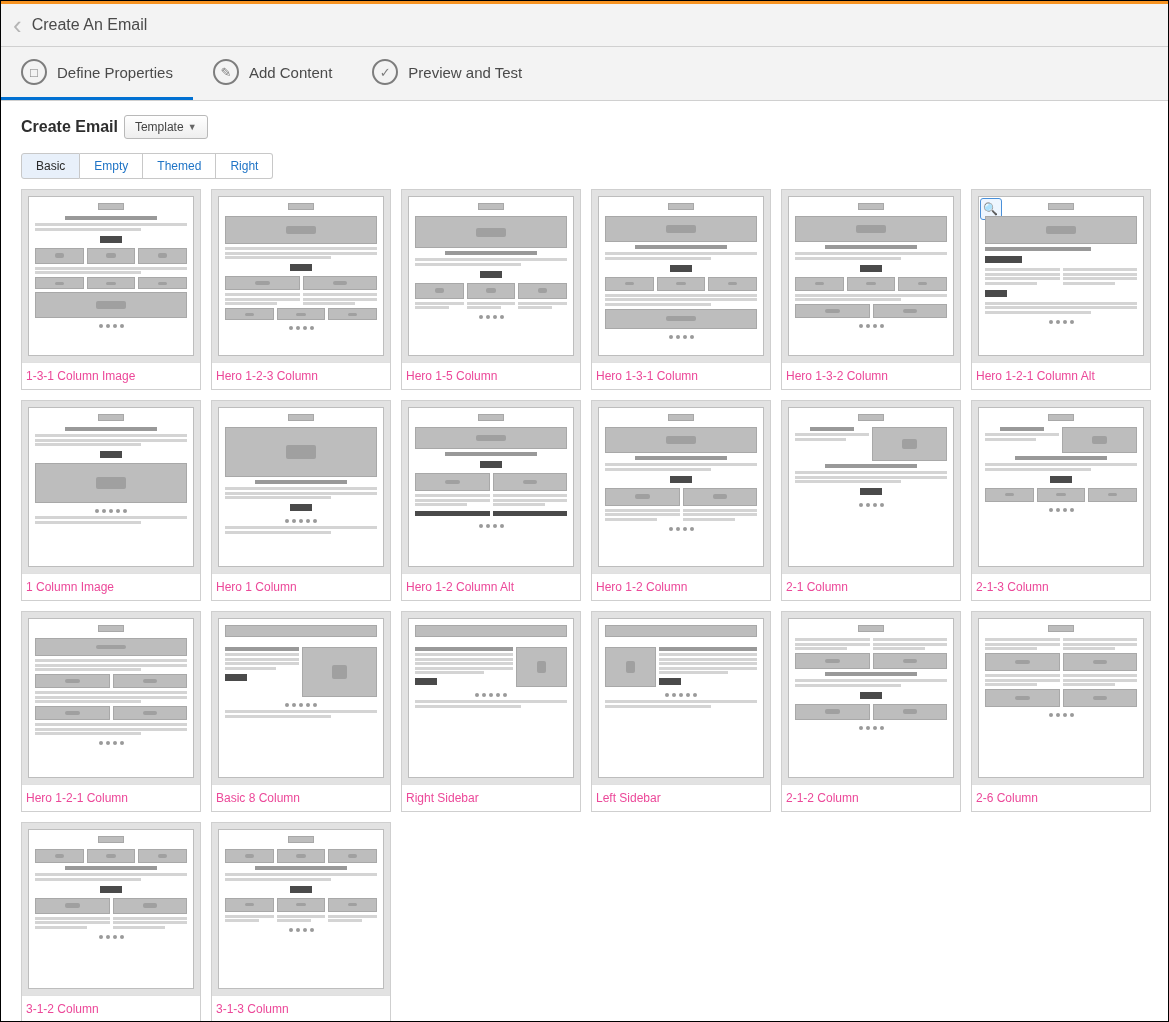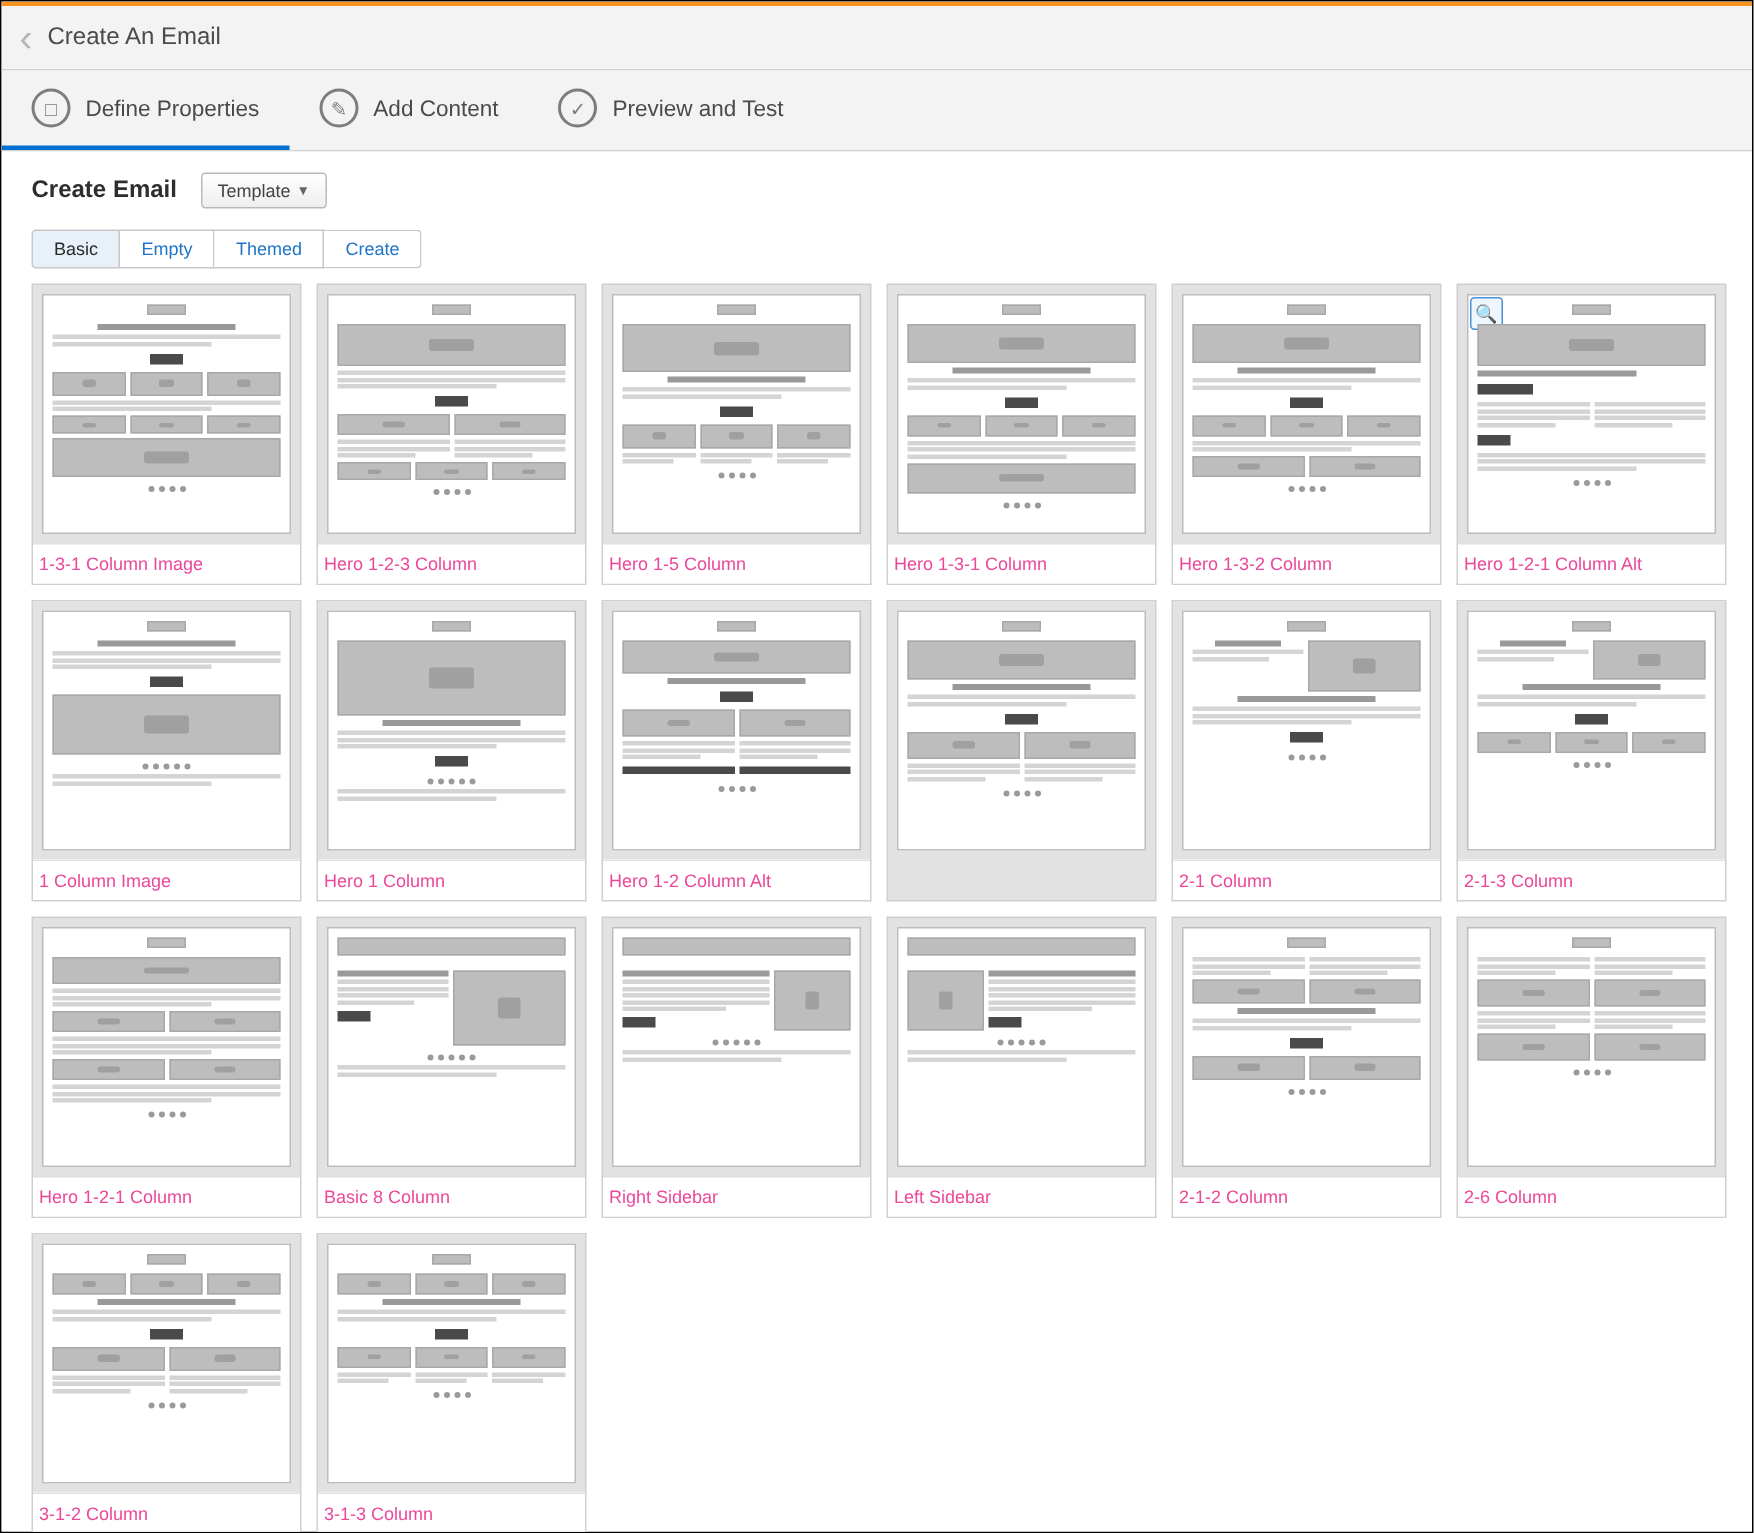--- a/index.html
+++ b/index.html
@@ -40,21 +40,21 @@
   }
   .step.active { border-bottom: 3px solid #0070d2; }
   .step-icon {
     width: 26px; height: 26px; border-radius: 50%;
     border: 2px solid #7d7d7d;
     display: flex; align-items: center; justify-content: center;
     font-size: 13px; color: #7d7d7d;
   }
   .content { padding: 14px 20px; background: #fff; }
   .content-header {
-    display: flex; align-items: center; gap: 16px; margin-bottom: 14px;
+    display: flex; align-items: center; gap: 6px; margin-bottom: 14px;
   }
   .section-title { font-size: 16px; font-weight: bold; color: #2e2e2e; }
   .dropdown-btn {
     border: 1px solid #b9b9b9; border-radius: 3px;
     background: linear-gradient(#fff,#eee);
     padding: 4px 10px; font-size: 12px; color: #444;
     cursor: pointer; display: inline-flex; align-items: center; gap: 4px;
   }
   .dropdown-btn .caret { font-size: 9px; color: #666; }
   .tabs { display: flex; margin-bottom: 10px; }
@@ -148,21 +148,21 @@
     <span class="dropdown-btn">
       <span>Template</span>
       <span class="caret">▼</span>
     </span>
   </div>
 
   <div class="tabs">
       <div class="tab active">Basic</div>
       <div class="tab">Empty</div>
       <div class="tab">Themed</div>
-      <div class="tab">Create</div>
+      <div class="tab">Right</div>
     </div>
 
   <div class="grid">
       <div class="card">
         <div class="thumb-wrap">
           <div class="thumb">
             <div class="wf-head"></div>
             <div class="wf-txt dk" style="height: 4px; width: 60%; margin: 0px auto;"></div>
             <div class="wf-para">
               <div class="wf-txt"></div>
@@ -502,20 +502,21 @@
               </div>
             </div>
             <div class="wf-dots">
               <div class="wf-dot"></div>
               <div class="wf-dot"></div>
               <div class="wf-dot"></div>
               <div class="wf-dot"></div>
             </div>
           </div>
         </div>
+        <div class="card-label">Hero 1-2 Column</div>
       </div>
       <div class="card">
         <div class="thumb-wrap">
           <div class="thumb">
             <div class="wf-head"></div>
             <div class="wf-row">
               <div class="wf-lines">
                 <div class="wf-txt dk" style="height: 4px; width: 60%; margin: 0px auto;"></div>
                 <div class="wf-para">
                   <div class="wf-txt"></div>

